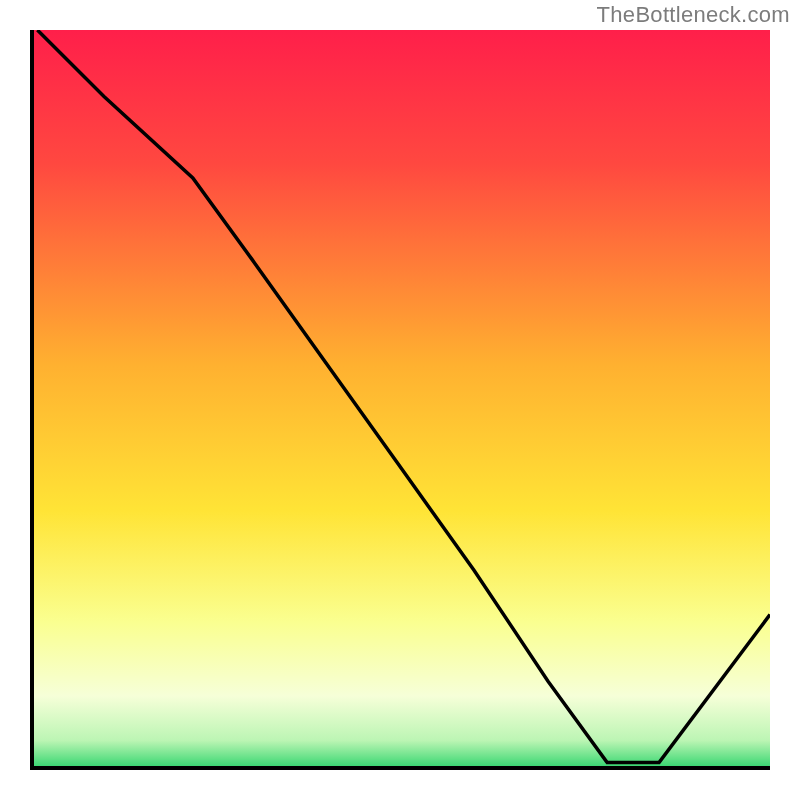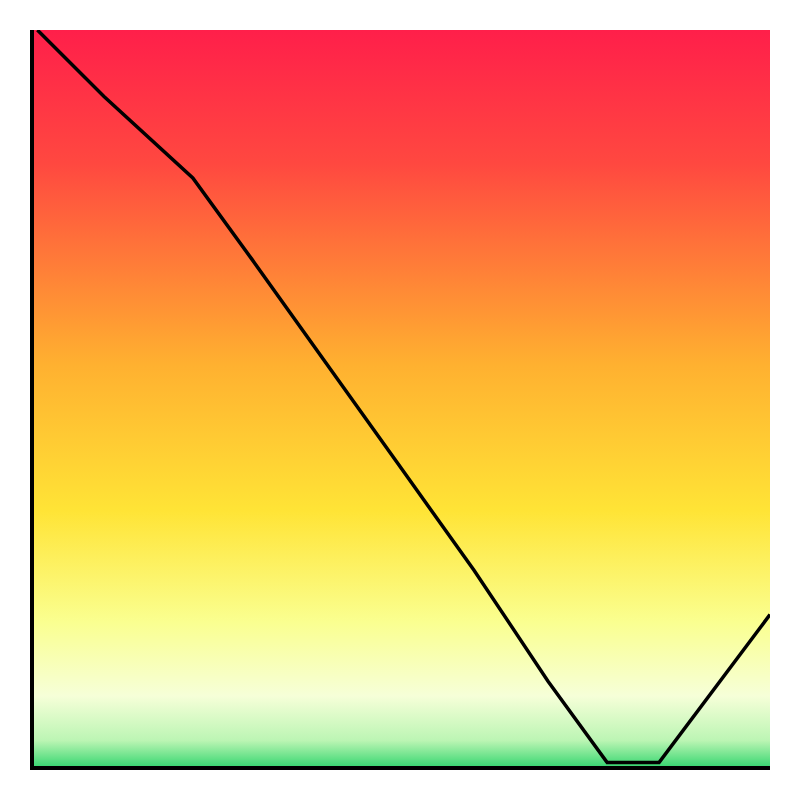--- a/index.html
+++ b/index.html
@@ -56,20 +56,21 @@
     inset: 0;
     width: 100%;
     height: 100%;
   }
 </style>
 </head>
 <body>
 
 <div class="frame">
 
+  <div class="watermark">TheBottleneck.com</div>
 
   <div class="plot-area">
 
     <svg class="gradient-bg" viewBox="0 0 740 740" preserveAspectRatio="none">
       <defs>
         <linearGradient id="bg-grad" x1="0" y1="0" x2="0" y2="1">
 
         <stop offset="0%" stop-color="#ff1f4a"></stop>
             <stop offset="18%" stop-color="#ff4840"></stop>
             <stop offset="45%" stop-color="#ffb030"></stop>

